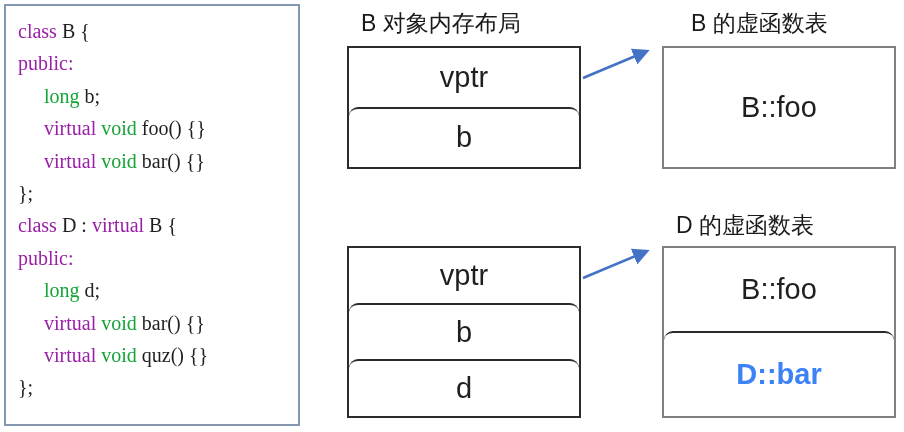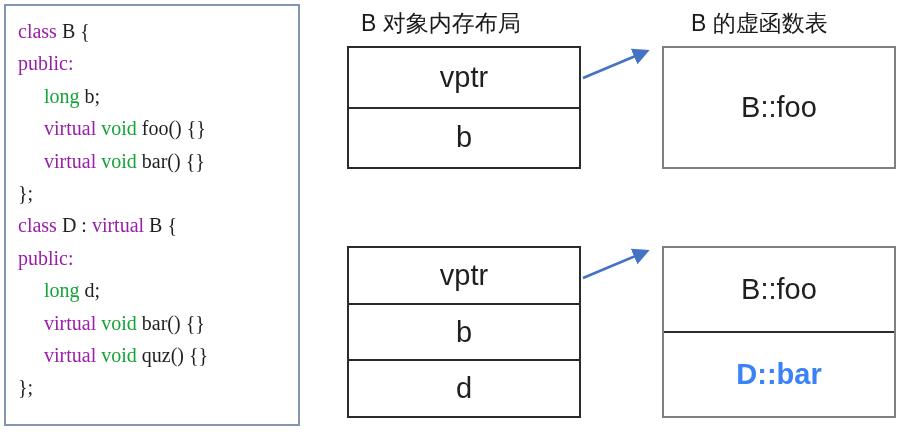--- a/index.html
+++ b/index.html
@@ -37,21 +37,21 @@
     display:flex; flex-direction:column;
   }
   .membox{border:2px solid var(--box-border);}
   .vtbox{border:2px solid var(--vt-border);}
   #b-mem-box{left:347px; top:46px; width:234px; height:123px;}
   #b-vt-box {left:662px; top:46px; width:234px; height:123px;}
   #d-mem-box{left:347px; top:246px; width:234px; height:172px;}
   #d-vt-box {left:662px; top:246px; width:234px; height:172px;}
   .cell{
     flex:1; display:flex; align-items:center; justify-content:center;
-    font-size:29px; color:var(--pl);
+    font-size:29px; color:var(--pl);border-radius:9px;
   }
   .cellbox .cell + .cell{border-top:2px solid var(--box-border);}
   .cell.hl{font-weight:bold;}
   
   .arrows{position:absolute; left:0; top:0; pointer-events:none;}
   .arrows line{stroke:var(--arrow); stroke-width:2.6;}
   .ah-fill{fill:var(--arrow);}
 </style>
 </head>
 <body>
@@ -83,20 +83,21 @@
   <div class="cellbox vtbox" id="b-vt-box">
     <div class="cell">B::foo</div>
   </div>
 
   <div class="cellbox membox" id="d-mem-box">
     <div class="cell">vptr</div>
     <div class="cell">b</div>
     <div class="cell">d</div>
   </div>
 
+  <div class="diagram-title" id="d-vt-title">D 的虚函数表</div>
   <div class="cellbox vtbox" id="d-vt-box">
     <div class="cell">B::foo</div>
     <div class="cell hl" style="color: #3b82f6;">D::bar</div>
   </div>
 
   <svg class="arrows" width="904" height="432" viewBox="0 0 904 432">
     <defs>
       <marker id="ah" viewBox="0 0 10 10" refX="7" refY="5" markerWidth="6.5" markerHeight="6.5" orient="auto-start-reverse">
         <path d="M0 0 L10 5 L0 10 z" class="ah-fill"></path>
       </marker>

